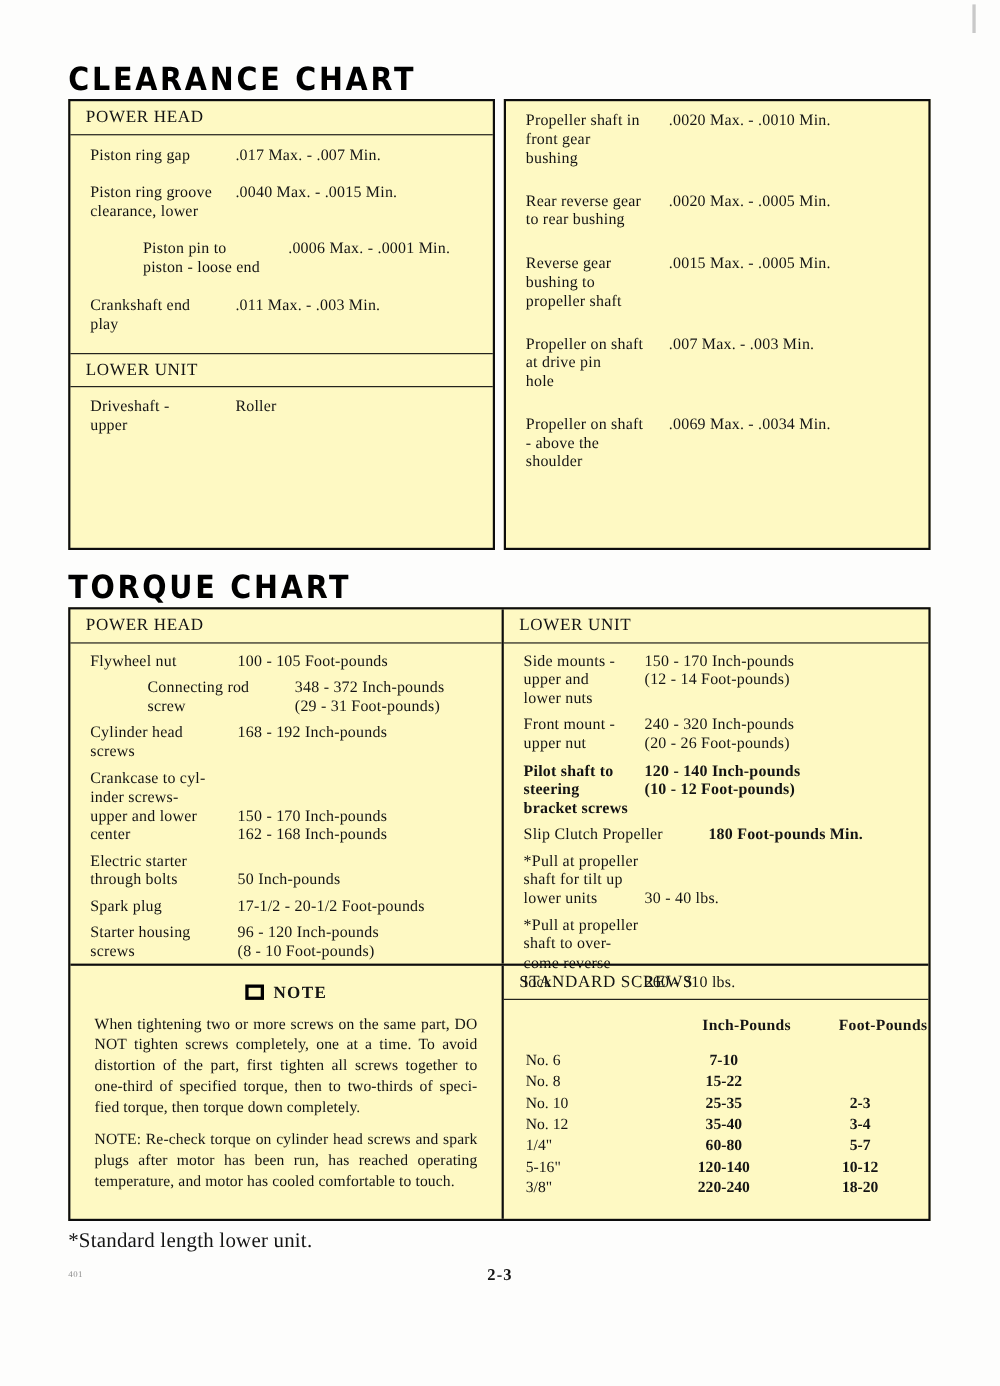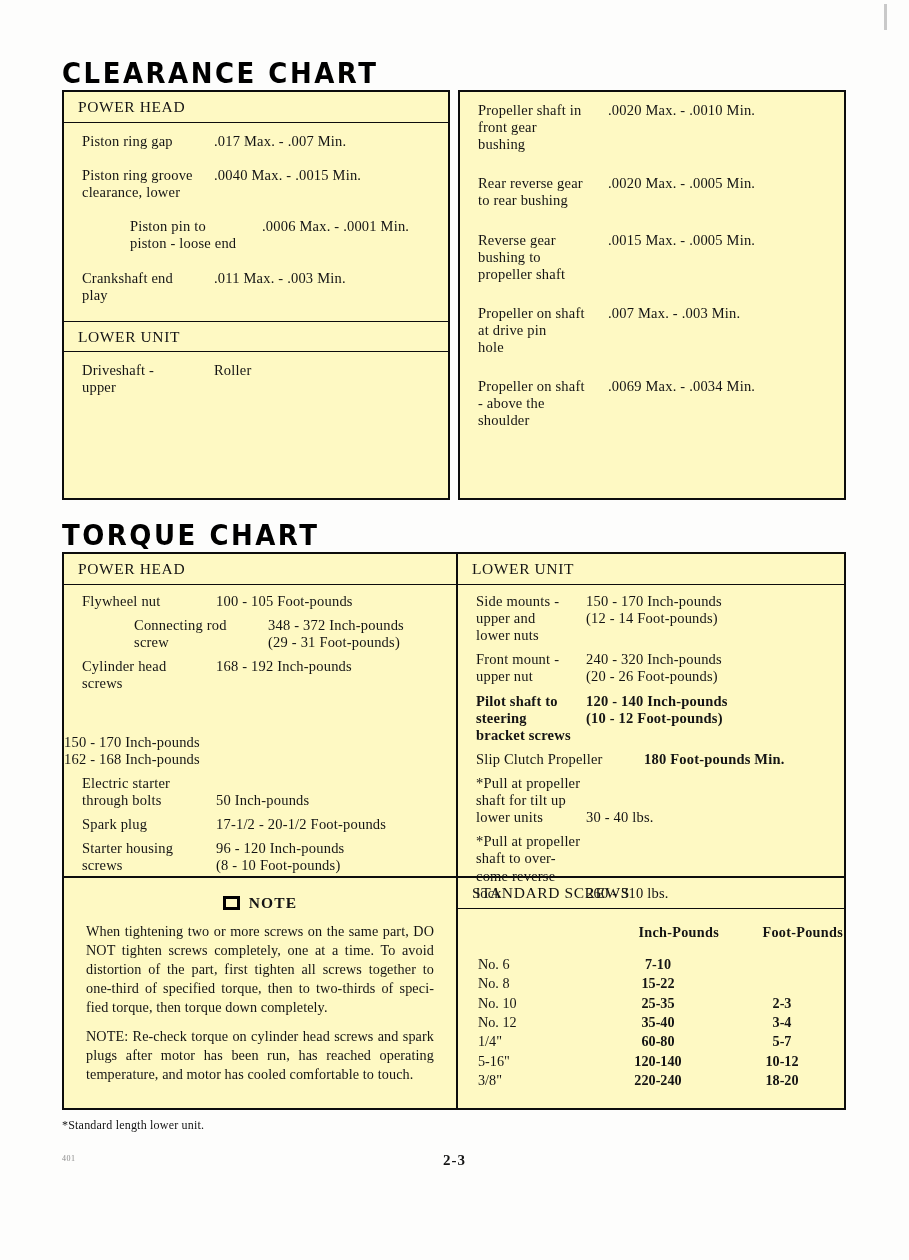--- a/index.html
+++ b/index.html
@@ -145,21 +145,21 @@
   .ss-table td.ip, .ss-table td.fp {
     text-align: center;
     font-weight: bold;
   }
 
   
   .footnote {
     position: absolute;
     left: 62px;
     top: 1118px;
-    font-size: 12px;
+    font-size: 19px;
     letter-spacing: 0.2px;
   }
   .page-num {
     position: absolute;
     left: 0;
     top: 1152px;
     width: 909px;
     text-align: center;
     font-size: 15px;
     font-weight: bold;
@@ -281,20 +281,24 @@
   screw</div>
               <div class="value">348 - 372 Inch-pounds
   (29 - 31 Foot-pounds)</div>
             </div>
             <div class="row" style="margin-bottom: 7px;">
               <div class="label">Cylinder head
   screws</div>
               <div class="value">168 - 192 Inch-pounds</div>
             </div>
             <div class="row" style="margin-bottom: 7px;">
+              <div class="label">Crankcase to cyl-
+  inder screws-
+   upper and lower
+              center</div>
               <div class="value">
 
 150 - 170 Inch-pounds
 162 - 168 Inch-pounds</div>
             </div>
             <div class="row" style="margin-bottom: 7px;">
               <div class="label">Electric starter
   through bolts</div>
               <div class="value">
 50 Inch-pounds</div>

